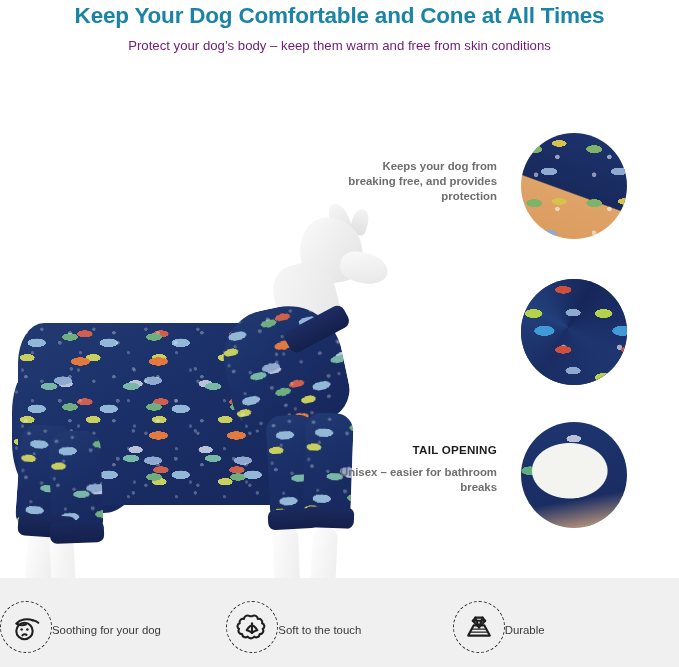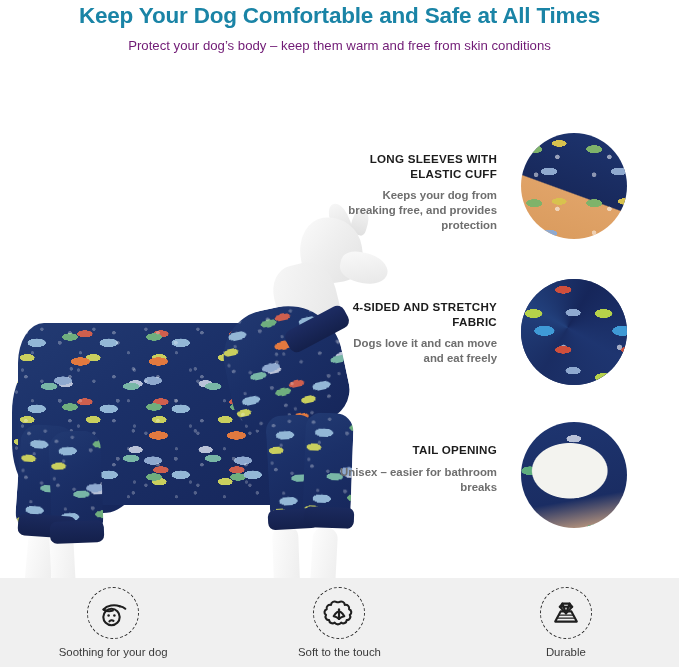--- a/index.html
+++ b/index.html
@@ -189,40 +189,40 @@
     background-size: 100% 100%,64px 58px,70px 62px,60px 56px,100% 100%;
   }
 
   
   .bottombar {
     position:absolute; left:0; top:578px; width:679px; height:89px;
     background:#f0f0f0;
   }
   .benefits { display:flex; width:679px; height:89px; }
   .benefit {
-    flex:1 1 0; display:flex; flex-direction:column;
+    flex:1 1 0; display:flex; flex-direction:row;
     align-items:center; justify-content:flex-start; padding-top:9px;
   }
   .b-icon {
     width:52px; height:52px; border-radius:50%;
     border:1.4px dashed #2b2b2b;
     display:flex; align-items:center; justify-content:center;
   }
   .b-label {
     font-size:11.4px; color:#3a3a3a; line-height:14px;
     padding-top:6px; white-space:nowrap;
   }
 </style>
 </head>
 <body>
 
 <div class="page">
 
   <div class="header">
-    <div class="title-1">Keep Your Dog Comfortable and Safe at All Times</div>
+    <div class="title-1">Keep Your Dog Comfortable and Cone at All Times</div>
     <div class="subtitle">Protect your dog’s body – keep them warm and free from skin conditions</div>
   </div>
 
   <div class="photo">
     <div class="mann ear-a"></div>
     <div class="mann ear-b"></div>
     <div class="mann head"></div>
     <div class="mann muzzle"></div>
     <div class="mann neck"></div>
 
@@ -244,26 +244,21 @@
     <div class="suit sleeve s4"></div>
 
     <div class="cuff c1"></div>
     <div class="cuff c2"></div>
     <div class="cuff c3"></div>
     <div class="cuff c4"></div>
     <div class="cuff collar"></div>
   </div>
 
   <div class="callout" id="co-0">
-    <div class="c-title">LONG SLEEVES WITH ELASTIC CUFF</div>
     <div class="c-body">Keeps your dog from breaking free, and provides protection</div>
-  </div>
-  <div class="callout" id="co-1">
-    <div class="c-title">4-SIDED AND STRETCHY FABRIC</div>
-    <div class="c-body">Dogs love it and can move and eat freely</div>
   </div>
   <div class="callout" id="co-2">
     <div class="c-title">TAIL OPENING</div>
     <div class="c-body">Unisex – easier for bathroom breaks</div>
   </div>
 
   <div class="detail-circle" id="dc-0">
     <div class="dc-0-bg"></div>
   </div>
   <div class="detail-circle" id="dc-1">

